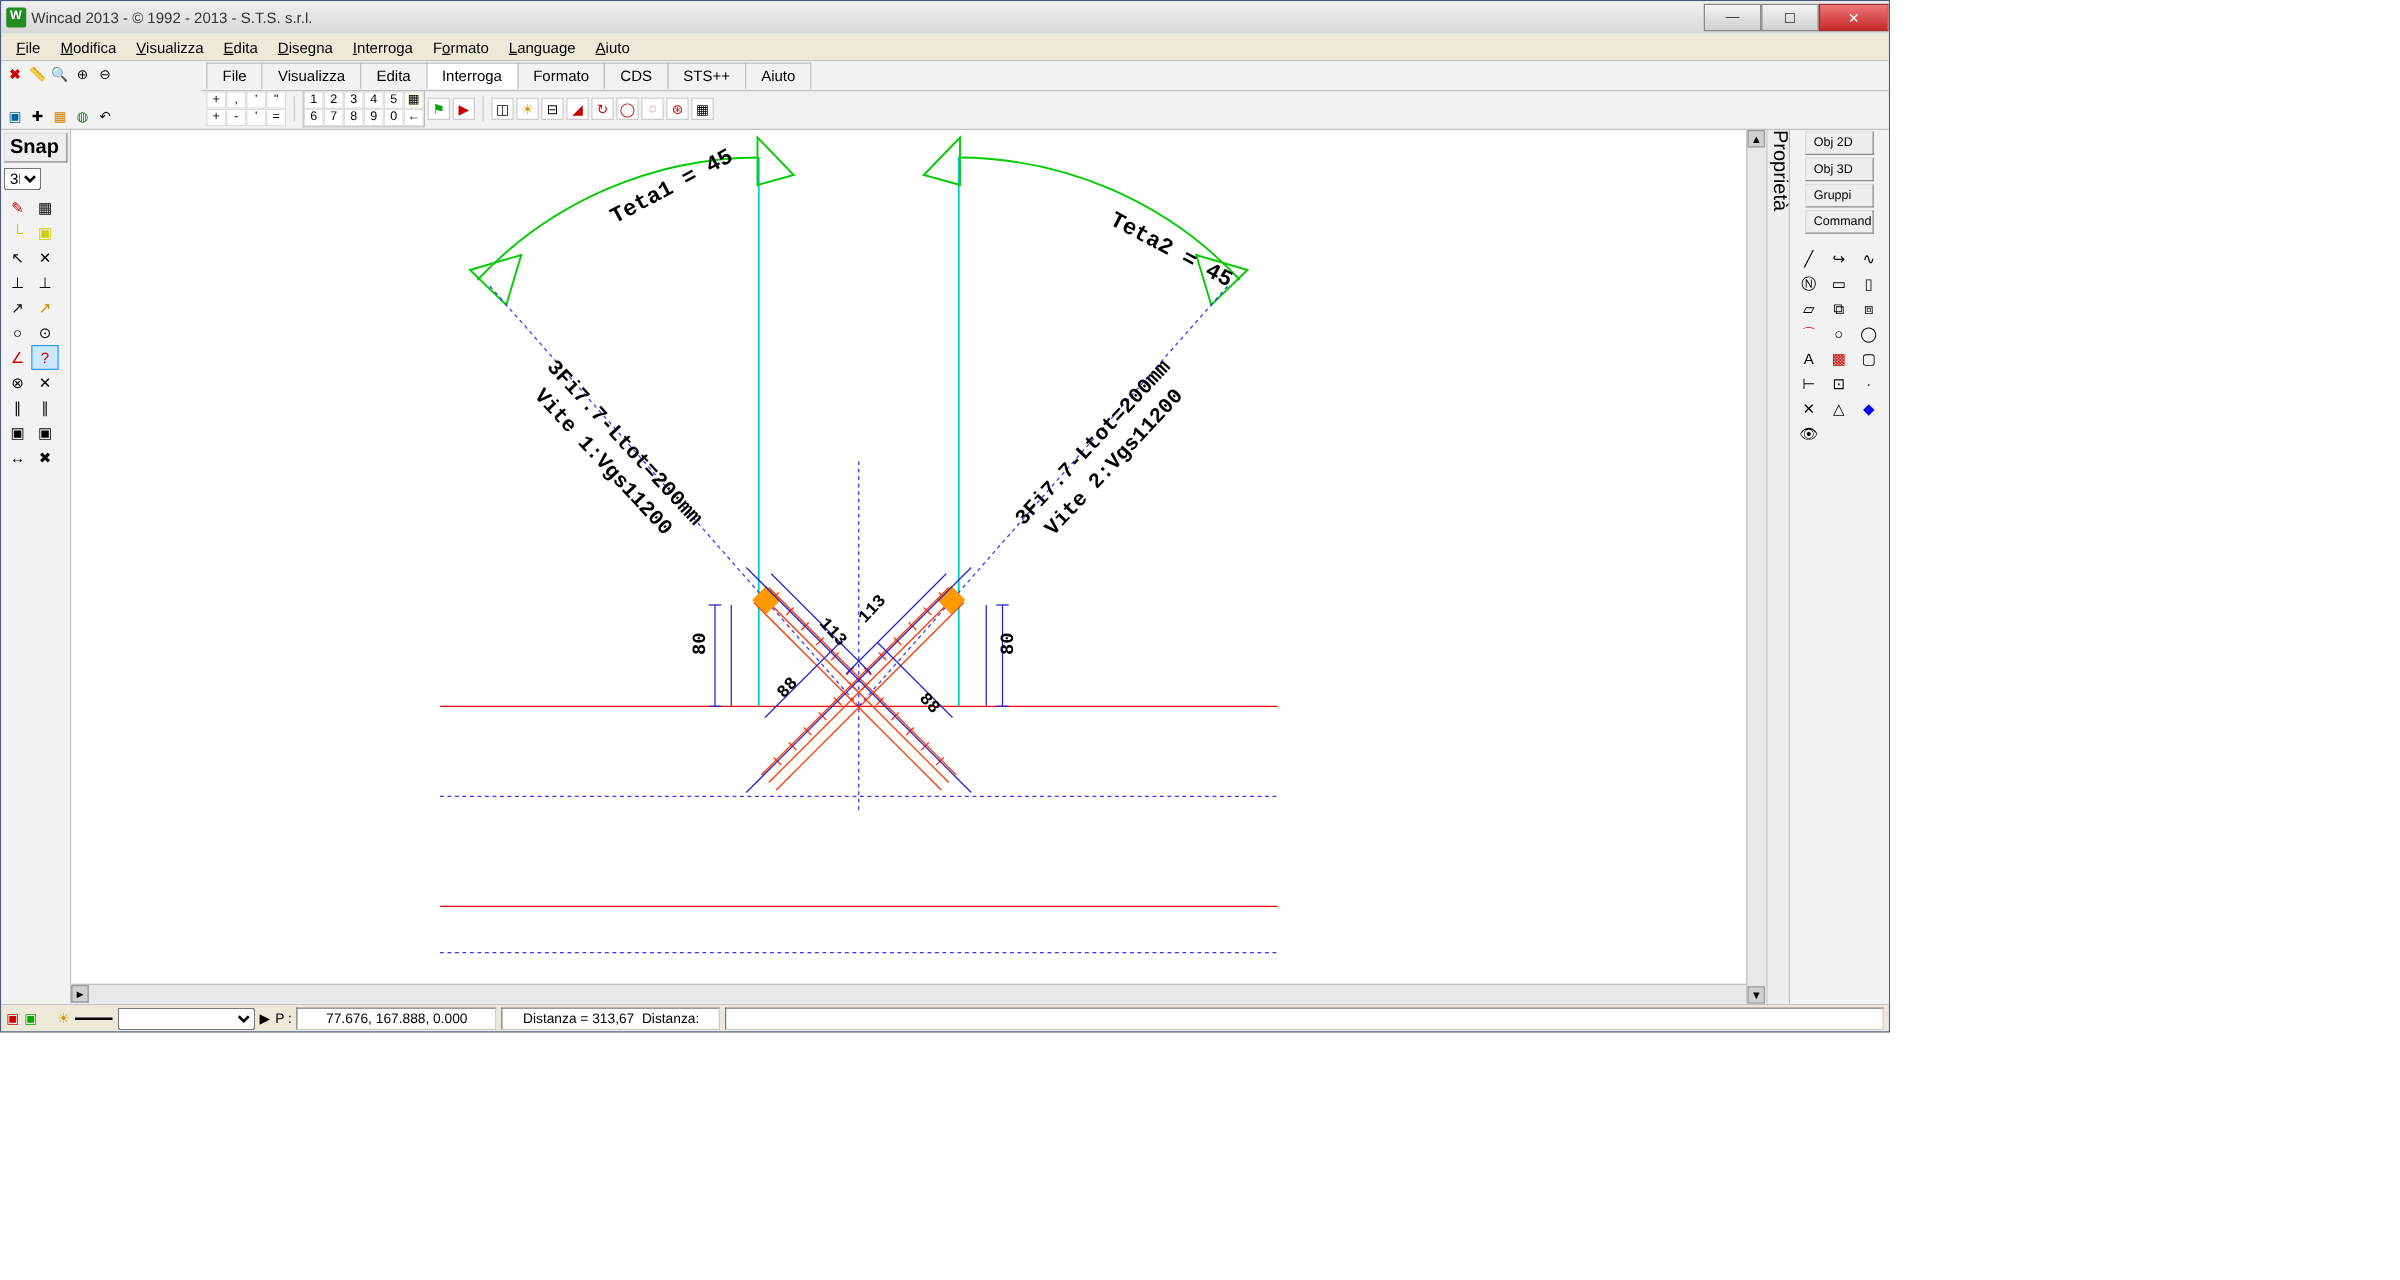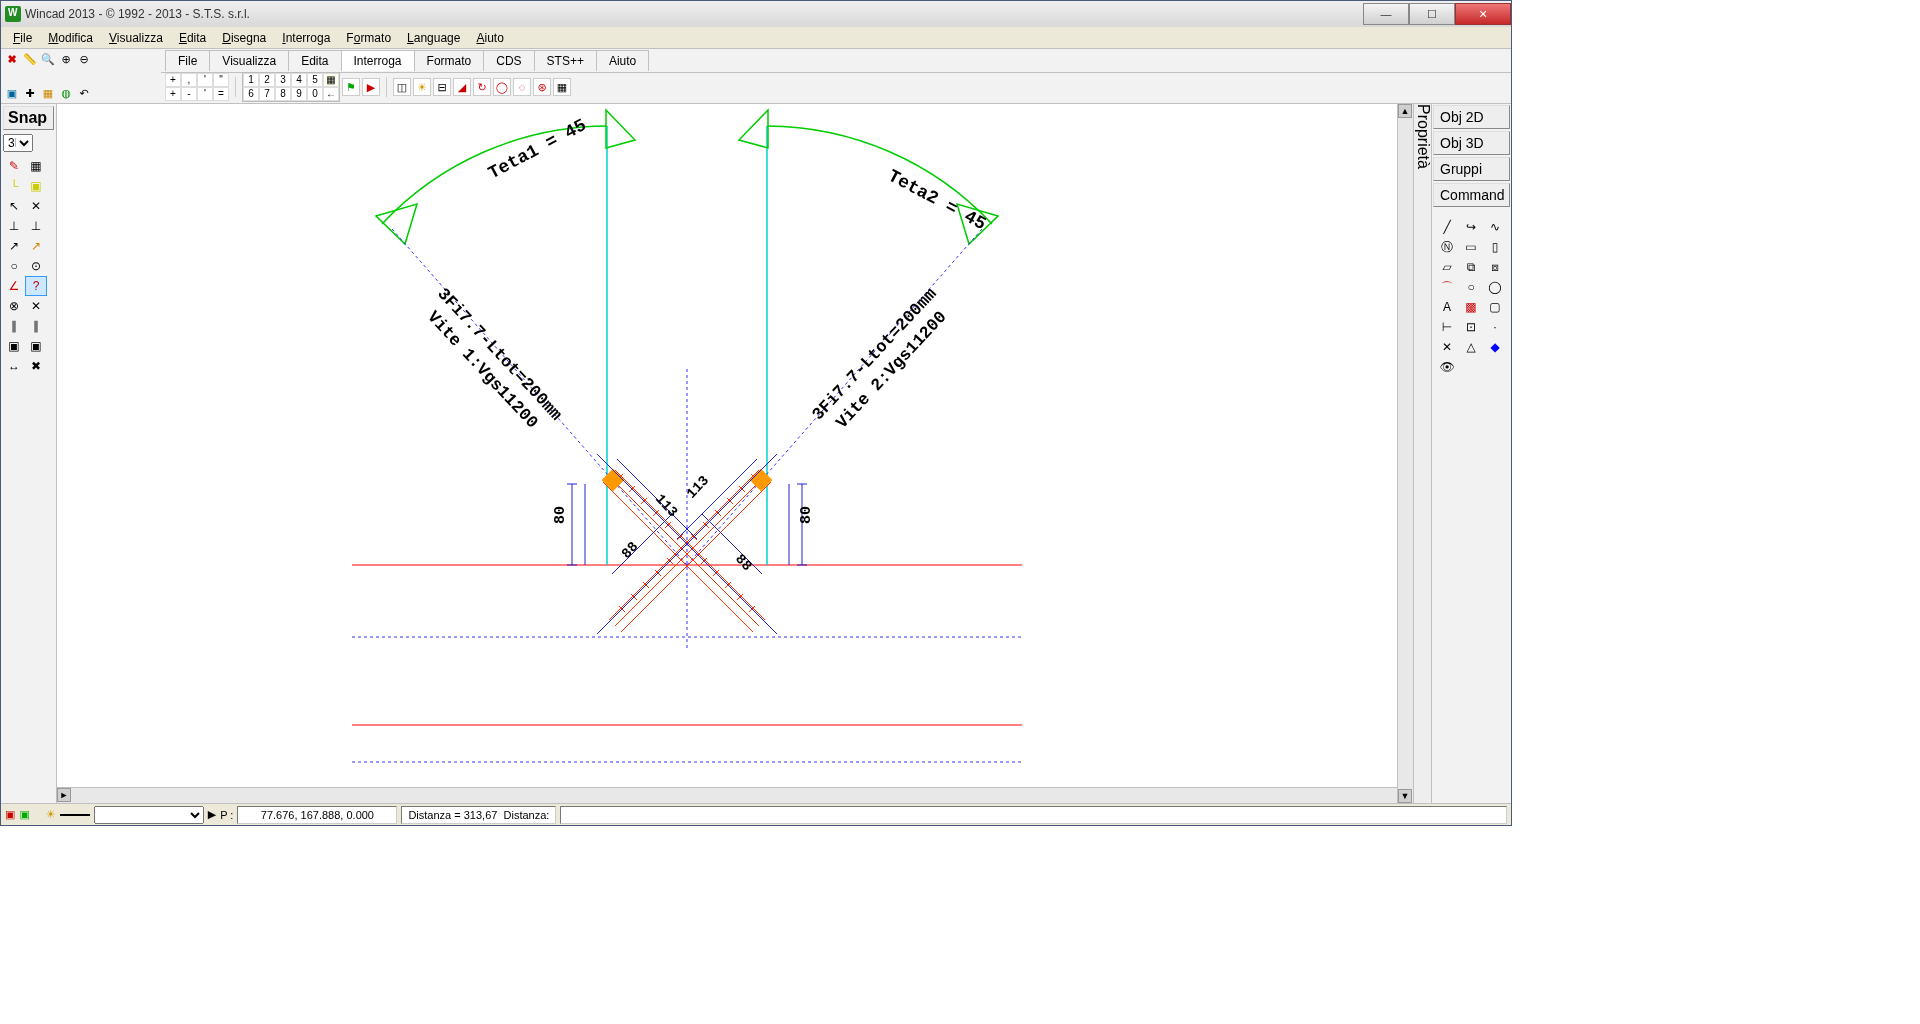--- a/index.html
+++ b/index.html
@@ -38,32 +38,32 @@
   .dd3d { margin:2px; display:flex;}
   .dd3d select { font-size:12px; width:30px;}
   .tool-grid { display:grid; grid-template-columns:22px 22px; gap:0; padding:2px;}
   .tool-grid div { width:22px; height:20px; display:flex; align-items:center; justify-content:center; font-size:12px; color:#000;}
   .tool-grid div.sel { border:1px solid #3399ff; background:#cce8ff;}
   
   .canvas-wrap { flex:1; position:relative; background:#fff; }
   .canvas-wrap svg { position:absolute; left:0; top:0; }
   
   .right-tabs { width:80px; background:#f2f2f2; border-left:1px solid #c0c0c0; display:flex; flex-direction:column;}
-  .right-tabs .htab { font-size:14px; padding:3px 6px; border:1px outset #ddd; background:#eee; margin:1px 1px;}
+  .right-tabs .htab { font-size:10px; padding:3px 6px; border:1px outset #ddd; background:#eee; margin:1px 12px;}
   .right-tool-grid { display:grid; grid-template-columns:22px 22px 22px; gap:2px; padding:4px; margin-top:6px;}
   .right-tool-grid div { height:18px; display:flex; align-items:center; justify-content:center; font-size:12px;}
   
   .vscroll { width:16px; background:#e8e8e8; border-left:1px solid #c0c0c0; position:relative;}
   .vscroll .arrow, .hscroll .arrow { width:14px; height:14px; background:#d0d0d0; border:1px solid #999; position:absolute; left:0; font-size:9px; text-align:center; line-height:12px;}
   .vscroll .arrow.top { top:0;} .vscroll .arrow.bot { bottom:0;}
   .hscroll { height:16px; background:#e8e8e8; border-top:1px solid #c0c0c0; position:relative;}
   .hscroll .arrow.l { left:0; top:0;} .hscroll .arrow.r { right:0; top:0;}
   
   .status { height:22px; background:#ece9d8; border-top:1px solid #c0c0c0; display:flex; align-items:center; font-size:11px; gap:4px; padding:0 4px;}
-  .status .box { border:1px inset #ccc; padding:1px 6px; background:#fff; height:18px; display:flex; align-items:center;}
+  .status .box { border:1px inset #ccc; padding:1px 16px; background:#fff; height:18px; display:flex; align-items:center;}
   .status .line-sample { width:30px; height:2px; background:#000;}
   .status select { font-size:11px; height:18px;}
   .right-col { display:flex; }
   svg text { font-family: "Courier New", monospace; font-weight: bold; }
 </style>
 </head>
 <body>
 
 <div class="titlebar">
   <span class="icon"></span>

